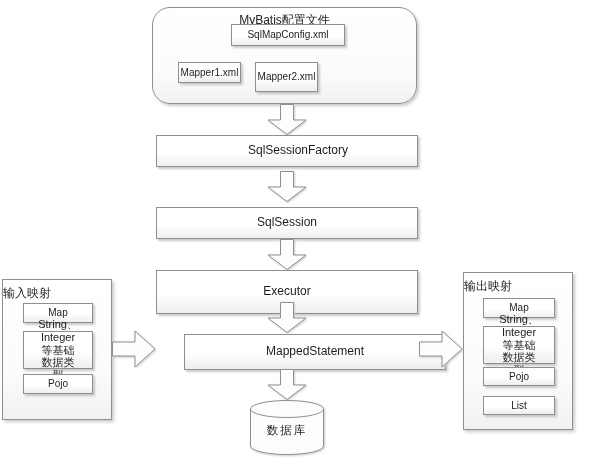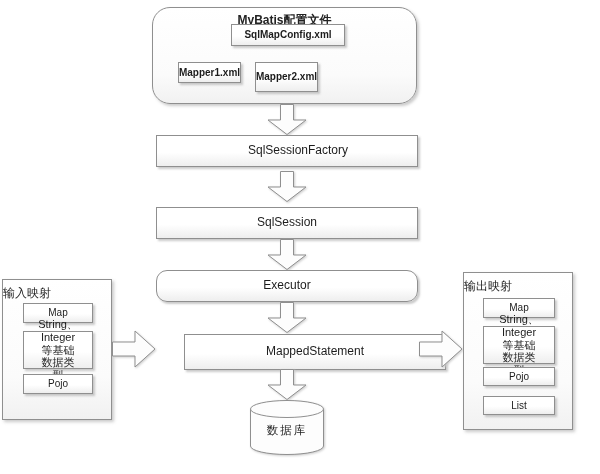--- a/index.html
+++ b/index.html
@@ -40,21 +40,21 @@
   .cyl-label{
     position:absolute;left:0;right:0;top:24px;text-align:center;
     font-size:11.5px;letter-spacing:2px;
   }
 </style>
 </head>
 <body>
 
 <div class="canvas">
 
-  <div class="panel rounded abs" style="left:152px;top:7px;width:265px;height:97px;font-weight:bold;">
+  <div class="panel rounded abs" style="left:152px;top:7px;width:265px;height:97px;">
     <div class="container-title">MyBatis配置文件</div>
     <div class="box" style="left:78px;top:16px;width:114px;height:22px;">SqlMapConfig.xml</div>
     <div class="box" style="left:25px;top:54px;width:63px;height:21px;">Mapper1.xml</div>
     <div class="box" style="left:102px;top:54px;width:63px;height:30px;">Mapper2.xml</div>
   </div>
 
   <svg class="abs arrow" style="left:267px;top:104px;" width="40" height="31" viewBox="0 0 40 31">
     <polygon points="13.5,0.5 26.5,0.5 26.5,16 39,16 20,30.5 1,16 13.5,16" fill="#fdfdfd" stroke="#8f8f8f" stroke-width="1"></polygon>
   </svg>
 
@@ -63,21 +63,21 @@
   <svg class="abs arrow" style="left:267px;top:171px;" width="40" height="31" viewBox="0 0 40 31">
     <polygon points="13.5,0.5 26.5,0.5 26.5,16 39,16 20,30.5 1,16 13.5,16" fill="#fdfdfd" stroke="#8f8f8f" stroke-width="1"></polygon>
   </svg>
 
   <div class="box flow-box" style="left:156px;top:207px;width:262px;height:32px;">SqlSession</div>
 
   <svg class="abs arrow" style="left:267px;top:239px;" width="40" height="31" viewBox="0 0 40 31">
     <polygon points="13.5,0.5 26.5,0.5 26.5,16 39,16 20,30.5 1,16 13.5,16" fill="#fdfdfd" stroke="#8f8f8f" stroke-width="1"></polygon>
   </svg>
 
-  <div class="box flow-box" style="left:156px;top:270px;width:262px;height:32px;border-radius:11px;">Executor</div>
+  <div class="box flow-box" style="left:156px;top:270px;width:262px;height:44px;">Executor</div>
 
   <svg class="abs arrow" style="left:267px;top:302px;" width="40" height="31" viewBox="0 0 40 31">
     <polygon points="13.5,0.5 26.5,0.5 26.5,16 39,16 20,30.5 1,16 13.5,16" fill="#fdfdfd" stroke="#8f8f8f" stroke-width="1"></polygon>
   </svg>
 
   <div class="box flow-box" style="left:156px;top:334px;width:262px;height:36px;margin-left:28px;">MappedStatement</div>
 
   <svg class="abs arrow" style="left:267px;top:369px;" width="40" height="31" viewBox="0 0 40 31">
     <polygon points="13.5,0.5 26.5,0.5 26.5,16 39,16 20,30.5 1,16 13.5,16" fill="#fdfdfd" stroke="#8f8f8f" stroke-width="1"></polygon>
   </svg>

